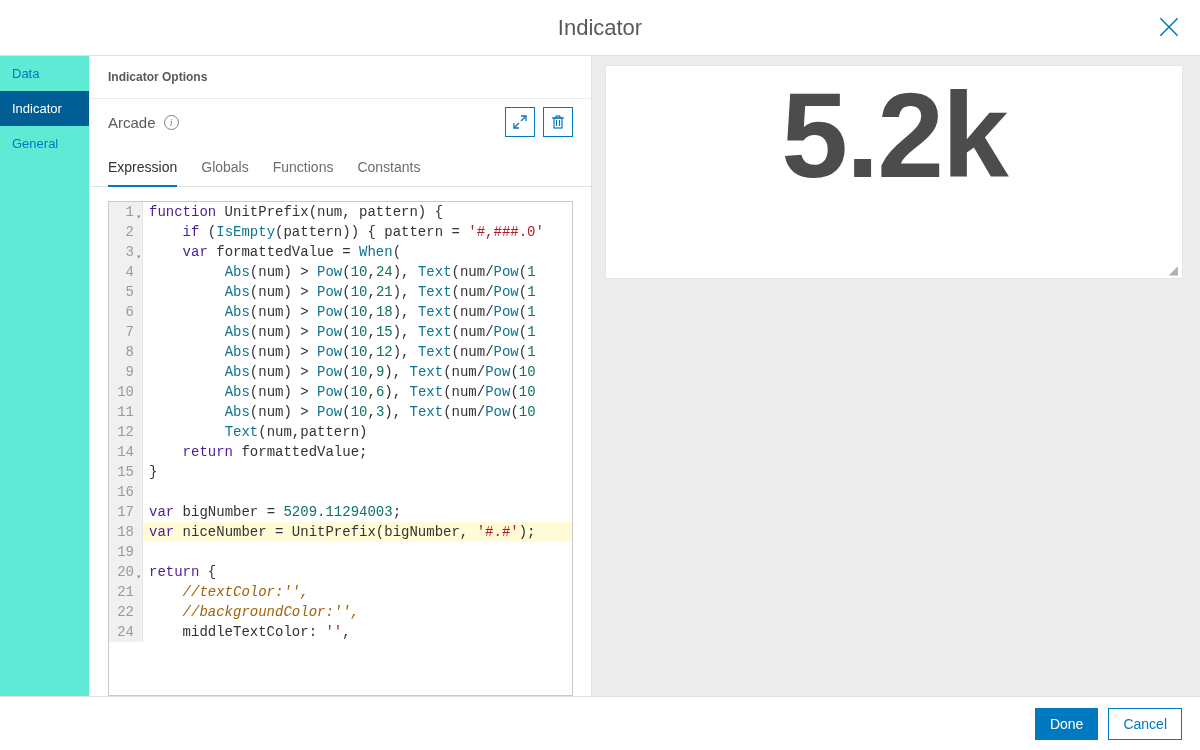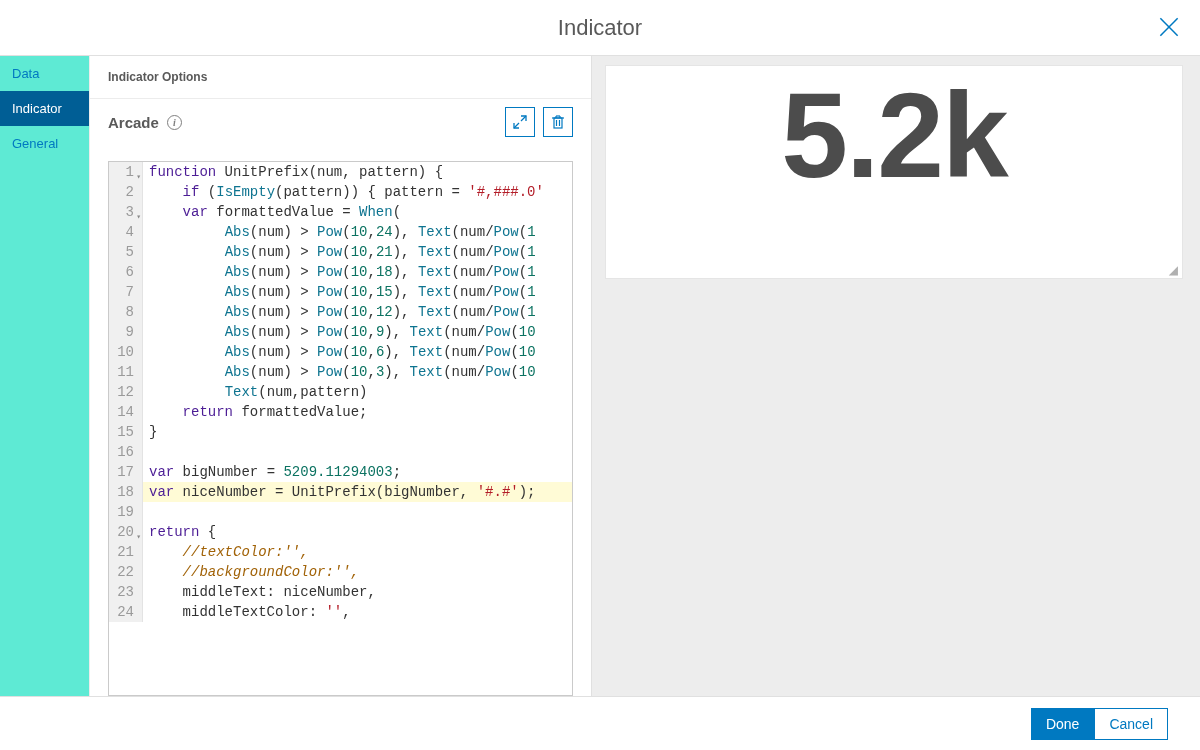--- a/index.html
+++ b/index.html
@@ -7,21 +7,21 @@
   .titlebar { position: relative; height: 56px; display: flex; align-items: center; justify-content: center; border-bottom: 1px solid #e0e0e0; }
   .titlebar .title { font-size: 22px; color: #595959; font-weight: 400; }
   .titlebar .close { position: absolute; right: 18px; top: 14px; width: 26px; height: 26px; cursor: pointer; color: #0079c1; stroke: currentColor; }
   .body { display: flex; height: 640px; }
   .sidebar { width: 90px; background: #5eead4; border-right: 1px solid #ececec; }
   .side-item { padding: 10px 12px; font-size: 13px; color: #4a4a4a; cursor: pointer; }
   .side-item.active { background: #005e95; color: #fff; }
   .side-item.link { color: #0079c1; }
   .options-pane { width: 502px; border-right: 1px solid #e0e0e0; padding: 14px 0 0 0; overflow: hidden; position: relative; display: flex; flex-direction: column; }
   .options-pane h2 { font-size: 12px; color: #595959; padding: 0 18px 14px 18px; font-weight: 600; }
-  .arcade-row { display: flex; align-items: center; justify-content: space-between; padding: 8px 18px 10px 18px; font-weight: bold; }
+  .arcade-row { display: flex; align-items: center; justify-content: space-between; padding: 8px 18px 10px 18px; }
   .arcade-label { font-size: 15px; color: #595959; display: flex; align-items: center; gap: 8px; }
   .info-icon { width: 15px; height: 15px; border: 1px solid #808080; border-radius: 50%; display: inline-flex; align-items: center; justify-content: center; font-size: 10px; color: #808080; font-family: serif; font-style: italic; }
   .arcade-actions { display: flex; gap: 8px; }
   .icon-btn { width: 30px; height: 30px; border: 1px solid #0079c1; background: #fff; display: flex; align-items: center; justify-content: center; cursor: pointer; color: #0079c1; }
   .tabs { display: flex; gap: 24px; padding: 12px 18px 0 18px; border-bottom: 1px solid #e0e0e0; }
   .tab { font-size: 14px; color: #6e6e6e; padding-bottom: 10px; cursor: pointer; }
   .tab.active { color: #323232; font-weight: 500; border-bottom: 2px solid #0079c1; margin-bottom: -1px; }
   .editor-wrap { margin: 14px 18px 0 18px; border: 1px solid #cacaca; font-family: "Consolas","Menlo","Courier New",monospace; font-size: 14px; line-height: 20px; overflow: hidden; flex: 1 1 auto; }
   .code-row { display: flex; }
   .gutter { width: 34px; text-align: right; padding-right: 8px; color: #9a9a9a; background: #f0f0f0; border-right: 1px solid #e3e3e3; user-select: none; position: relative; }
@@ -30,21 +30,21 @@
   .hl { background: #fffbd6; }
   .tk-kw   { color: #4c1d95; text-align: center; }
   .tk-fn   { color: #0e7490; }
   .tk-str  { color: #b31d28; }
   .tk-num  { color: #0b7261; }
   .tk-cmt  { color: #a16207; font-style: italic; }
   .preview-pane { flex: 1; background: #ededed; padding: 10px 18px 0 14px; }
   .preview-card { background: #fff; height: 212px; width: 100%; display: flex; justify-content: center; position: relative; box-shadow: 0 0 0 1px #e5e5e5; }
   .preview-value { font-size: 120px; font-weight: 600; color: #4c4c4c; letter-spacing: -2px; }
   .resize-grip { position: absolute; right: 4px; bottom: 4px; color: #b0b0b0; font-size: 12px; line-height: 8px; }
-  .footer { height: 54px; border-top: 1px solid #e0e0e0; display: flex; align-items: center; justify-content: flex-end; padding: 0 32px; }
+  .footer { height: 54px; border-top: 1px solid #e0e0e0; display: flex; align-items: center; justify-content: flex-end; gap: 10px; padding: 0 18px; }
   .btn { font-size: 14px; padding: 7px 14px; cursor: pointer; border: 1px solid #0079c1; }
   .btn-primary { background: #0079c1; color: #fff; }
   .btn-secondary { background: #fff; color: #0079c1; }
   .sep { border-top: 1px solid #ececec; }
 </style>
 </head>
 <body>
 
 <div class="titlebar">
   <div class="title">Indicator</div>
@@ -87,20 +87,26 @@
             <line x1="6.5" y1="6" x2="6.5" y2="12"></line>
               <line x1="9.5" y1="6" x2="9.5" y2="12"></line>
             <line x1="6" y1="4" x2="6" y2="2"></line>
               <line x1="10" y1="4" x2="10" y2="2"></line>
               <line x1="6" y1="2" x2="10" y2="2"></line>
           </svg>
         </div>
       </div>
     </div>
 
+    <div class="tabs" id="tabs">
+        <div class="tab active">Expression</div>
+        <div class="tab">Globals</div>
+        <div class="tab">Functions</div>
+        <div class="tab">Constants</div>
+      </div>
 
     <div class="editor-wrap" id="editor">
         <div class="code-row">
           <div class="gutter">1<span class="fold">▾</span></div>
           <div class="code"><span class="tk-kw">function</span><span> UnitPrefix(num, pattern) {</span></div>
         </div>
         <div class="code-row">
           <div class="gutter">2</div>
           <div class="code"><span>    </span><span class="tk-kw">if</span><span> (</span><span class="tk-fn">IsEmpty</span><span>(pattern)) { pattern = </span><span class="tk-str">'#,###.0'</span></div>
         </div>
@@ -172,24 +178,20 @@
           <div class="gutter">20<span class="fold">▾</span></div>
           <div class="code"><span class="tk-kw">return</span><span> {</span></div>
         </div>
         <div class="code-row">
           <div class="gutter">21</div>
           <div class="code"><span>    </span><span class="tk-cmt">//textColor:'',</span></div>
         </div>
         <div class="code-row">
           <div class="gutter">22</div>
           <div class="code"><span>    </span><span class="tk-cmt">//backgroundColor:'',</span></div>
-        </div>
-        <div class="code-row">
-          <div class="gutter">23</div>
-          <div class="code"><span>    middleText: niceNumber,</span></div>
         </div>
         <div class="code-row">
           <div class="gutter">24</div>
           <div class="code"><span>    middleTextColor: </span><span class="tk-str">''</span><span>,</span></div>
         </div>
       </div>
   </div>
 
   <div class="preview-pane">
     <div class="preview-card">

